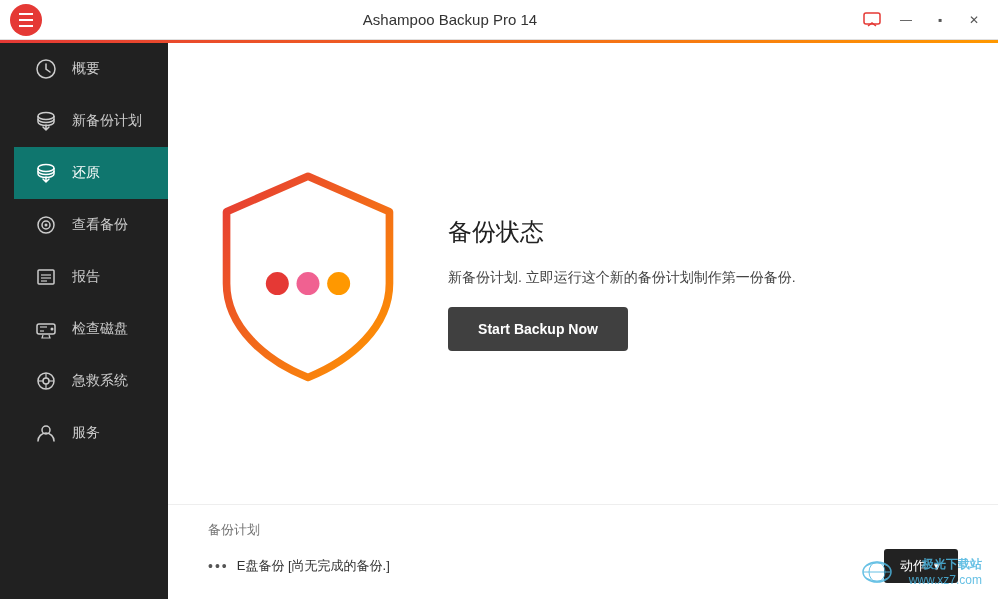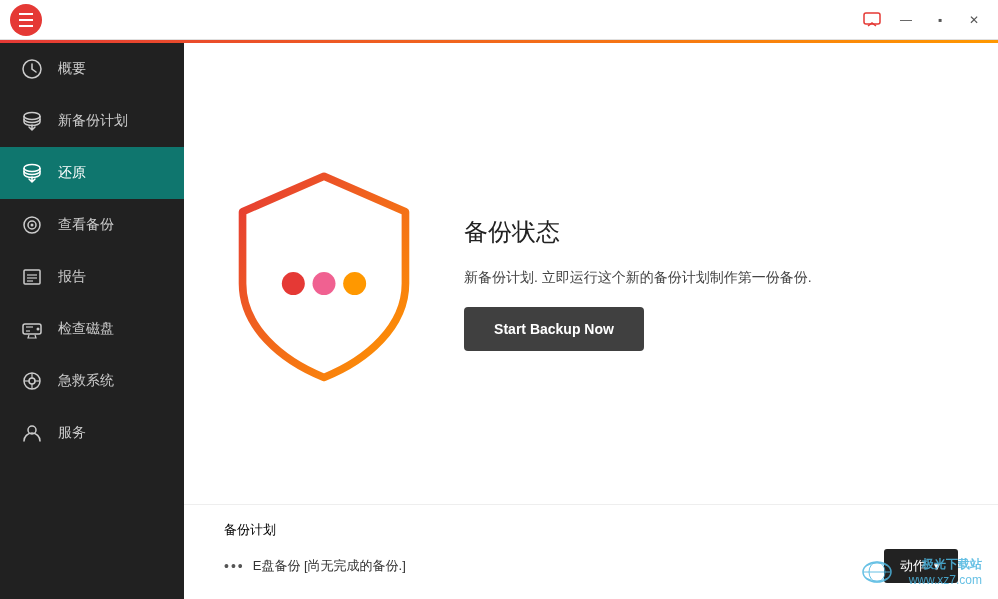--- a/index.html
+++ b/index.html
@@ -88,26 +88,27 @@
 
     
     .main-layout {
       display: flex;
       flex: 1;
       overflow: hidden;
     }
 
     
     .sidebar {
-      width: 184px;
+      width: 168px;
       background: #1a1a2e;
       background: #212121;
       display: flex;
       flex-direction: column;
       flex-shrink: 0;
+      padding-left: 14px;
     }
     .sidebar-item {
       display: flex;
       align-items: center;
       gap: 14px;
       padding: 14px 20px;
       cursor: pointer;
       color: #ccc;
       font-size: 14px;
       transition: background 0.2s;
@@ -191,21 +192,21 @@
 
     
     .bottom-section {
       border-top: 1px solid #eee;
       padding: 16px 40px 16px 40px;
       background: #fff;
     }
 
     .backup-plan-title {
       font-size: 13px;
-      color: #000000;
+      color: #737373;
       margin-bottom: 10px;
     }
 
     .backup-plan-item {
       display: flex;
       align-items: center;
       justify-content: space-between;
     }
 
     .backup-plan-name {
@@ -256,20 +257,21 @@
 <body>
 
 <div class="title-bar">
   <div class="title-bar-left">
     <div class="hamburger-icon">
       <span></span>
       <span></span>
       <span></span>
     </div>
   </div>
+  <div class="title-bar-title">Ashampoo Backup Pro 14</div>
   <div class="title-bar-controls">
     <div class="notification-icon">
 
       <svg width="18" height="16" viewBox="0 0 18 16" fill="none">
         <rect x="1" y="1" width="16" height="11" rx="2" stroke="#e53935" stroke-width="1.5" fill="none"></rect>
         <path d="M5 14 L9 11 L13 14" stroke="#e53935" stroke-width="1.5" fill="none"></path>
       </svg>
     </div>
     <button class="title-btn">—</button>
     <button class="title-btn">▪</button>

